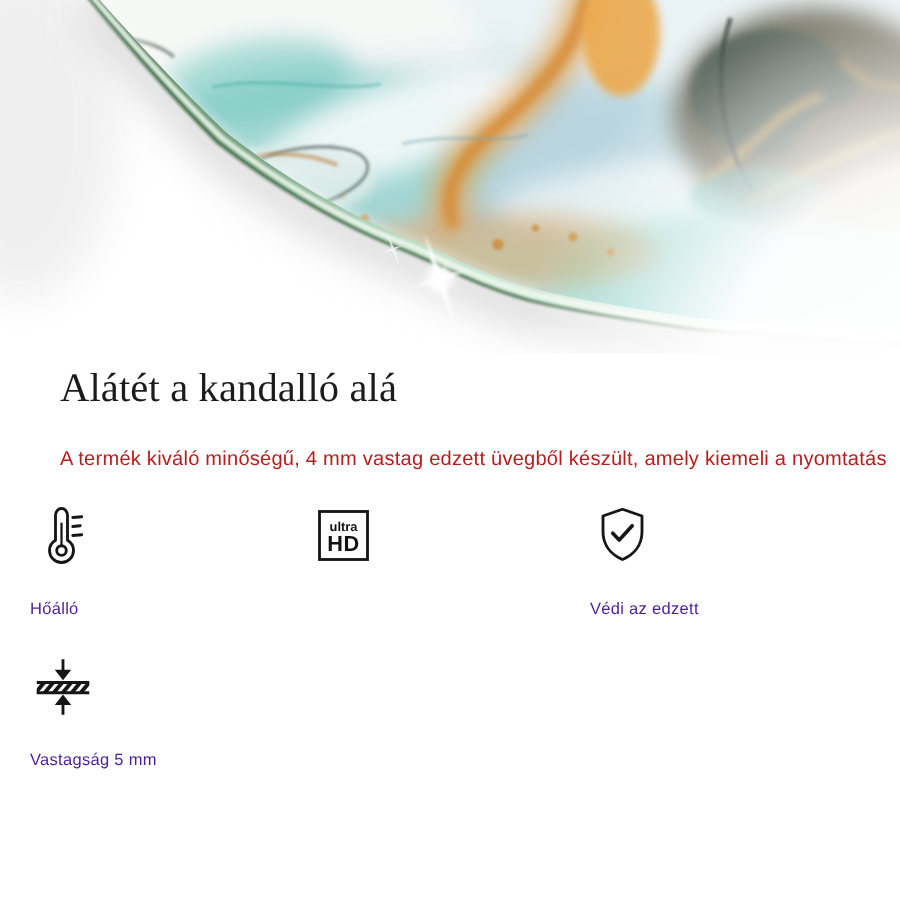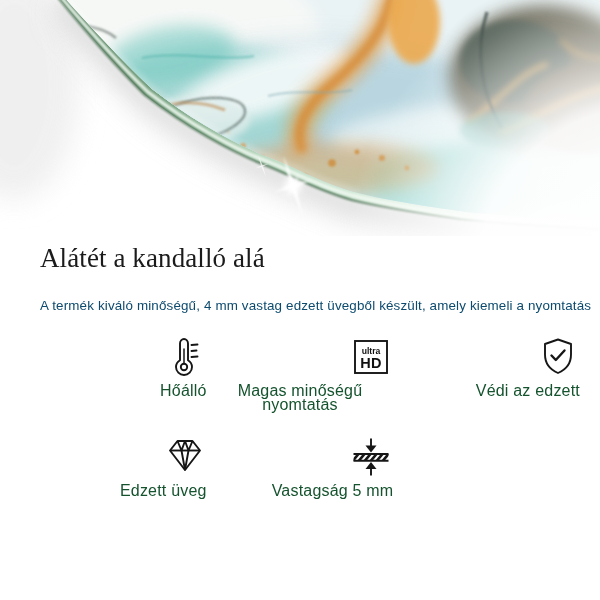--- a/index.html
+++ b/index.html
@@ -6,28 +6,28 @@
   body{width:600px;height:600px;overflow:hidden;font-family:"Liberation Sans",sans-serif;-webkit-font-smoothing:antialiased;}
   .page{width:600px;height:464px;position:relative;background:#fff;}
 
   .hero{position:relative;width:600px;height:236px;overflow:hidden;}
   .hero svg{display:block;}
 
   .content{padding:0 44px 0 40px;}
   .title{margin-top:5px;font-family:"Liberation Serif","DejaVu Serif",serif;font-weight:400;
          font-size:27px;line-height:34px;color:#1b1b1b;letter-spacing:.1px;}
   .title .tline{display:block;}
-  .desc{margin-top:16px;font-size:13.4px;line-height:25px;color:#0c4a6e;letter-spacing:.15px;}
+  .desc{margin-top:16px;font-size:13.4px;line-height:25px;color:#b91c1c;letter-spacing:.15px;}
   .desc .dline{display:block;white-space:nowrap;}
 
   .features{margin-top:17px;padding:0 20px;display:grid;grid-template-columns:1fr 1fr 1fr;
             row-gap:23px;justify-items:center;}
-  .feature{display:flex;flex-direction:column;align-items:flex-end;width:100%;}
+  .feature{display:flex;flex-direction:column;align-items:flex-start;width:100%;}
   .feature .fic{width:44px;height:44px;}
-  .feature .flabel{margin-top:5px;font-size:16px;line-height:14px;color:#14532d;letter-spacing:.2px;text-align:center;}
+  .feature .flabel{margin-top:20px;font-size:11px;line-height:14px;color:#4c1d95;letter-spacing:.2px;text-align:center;}
 
   .ic{stroke:#161616;stroke-width:1.9;fill:none;}
   .ic-round{stroke-linecap:round;stroke-linejoin:round;}
   .ic-fill{fill:#161616;stroke:none;}
   .hd-small{font-family:"Liberation Sans",sans-serif;font-size:8.6px;font-weight:700;fill:#111;}
   .hd-big{font-family:"Liberation Sans",sans-serif;font-size:14.5px;font-weight:700;fill:#111;letter-spacing:.3px;}
 </style>
 </head>
 <body>
 
@@ -177,44 +177,32 @@
       </svg>
       <div class="flabel">Hőálló</div>
     </div>
 
     <div class="feature">
       <svg class="fic" viewBox="0 0 44 44">
         <rect class="ic" x="6" y="6" width="32" height="32" stroke-width="2.6"></rect>
         <text class="hd-small" x="22" y="19" text-anchor="middle">ultra</text>
         <text class="hd-big" x="22" y="32.5" text-anchor="middle">HD</text>
       </svg>
-      <div class="flabel">Magas minőségű nyomtatás</div>
     </div>
 
     <div class="feature">
       <svg class="fic" viewBox="0 0 44 44">
         <g class="ic ic-round" stroke-width="2">
           <path d="M22,4.5 L35,9 L35,19.5 C35,28.5 29.5,34.8 22,38 C14.5,34.8 9,28.5 9,19.5 L9,9 Z"></path>
           <path d="M15.5,20.5 L19.8,25 L28.5,15.5" stroke-width="2.4"></path>
         </g>
       </svg>
       <div class="flabel">Védi az edzett</div>
     </div>
 
-    <div class="feature">
-      <svg class="fic" viewBox="0 0 44 44">
-        <g class="ic" stroke-linejoin="round" stroke-width="1.8">
-          <path d="M7,15.5 L14.5,6 L29.5,6 L37,15.5 L22,35 Z"></path>
-          <path d="M7,15.5 L37,15.5"></path>
-          <path d="M14.5,6 L18.5,15.5 L22,6 L25.5,15.5 L29.5,6"></path>
-          <path d="M18.5,15.5 L22,35 M25.5,15.5 L22,35"></path>
-        </g>
-      </svg>
-      <div class="flabel">Edzett üveg</div>
-    </div>
 
 
     <div class="feature">
       <svg class="fic" viewBox="0 0 44 44">
         <g clip-path="url(#barClip2)">
           <clipPath id="barClip2">
               <rect x="4.5" y="19" width="35" height="6.8"></rect>
             </clipPath>
           <g stroke="#161616" stroke-width="2.6">
             <line x1="2" y1="28" x2="12" y2="16"></line>

